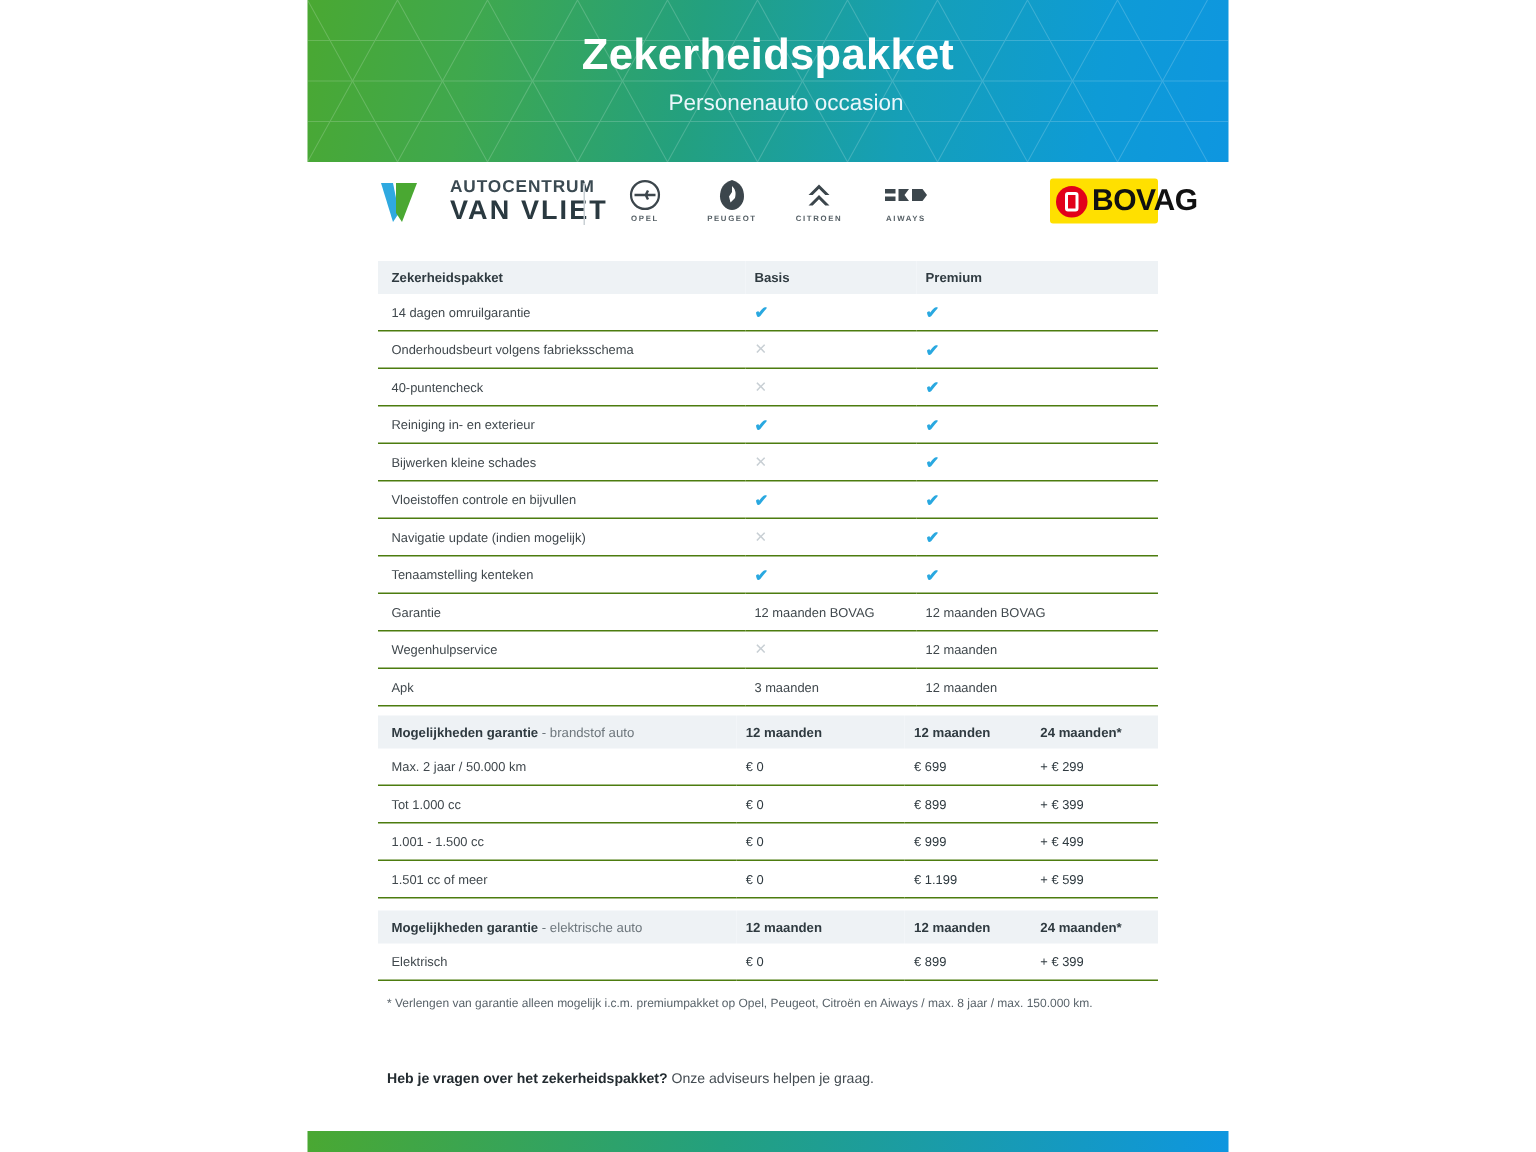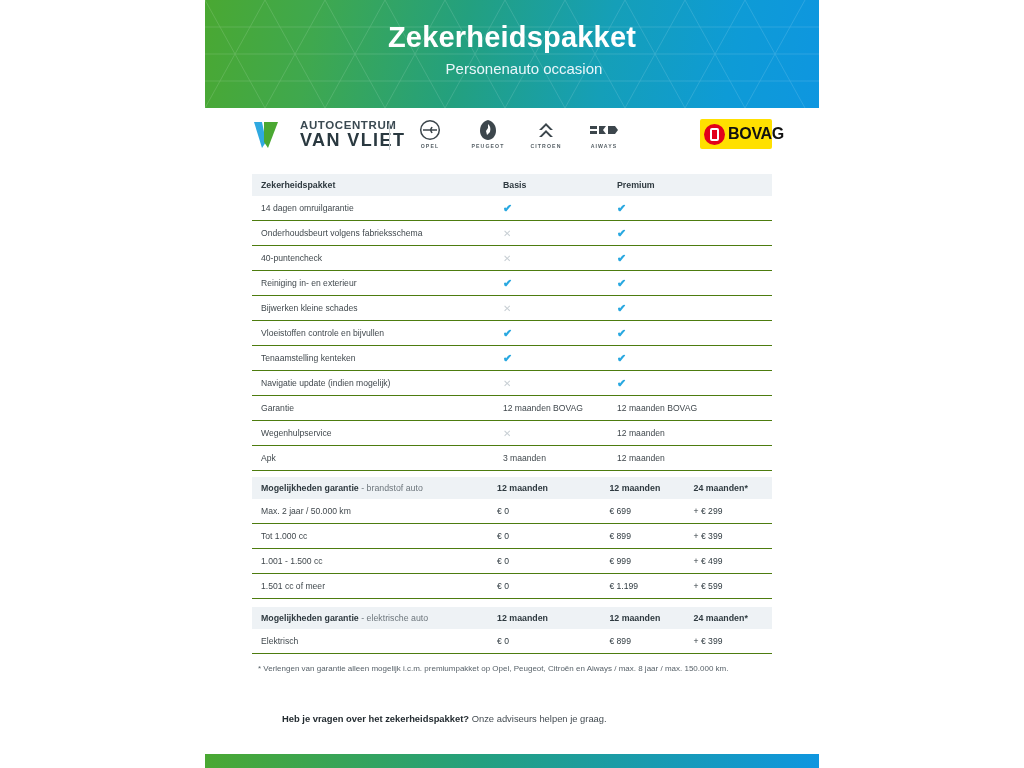--- a/index.html
+++ b/index.html
@@ -157,21 +157,21 @@
     position: absolute;
     left: 6px;
     top: 4px;
     width: 9px;
     height: 13px;
     border: 2px solid #ffffff;
     border-radius: 2px;
     box-sizing: border-box;
   }
   .bovag .txt {
-    font-size: 16px;
+    font-size: 20px;
     font-weight: bold;
     color: #111111;
     letter-spacing: -0.3px;
   }
   
   .table {
     position: absolute;
     left: 252px;
     width: 520px;
     border-collapse: collapse;
@@ -216,21 +216,21 @@
     line-height: 1.45;
     color: #59636a;
   }
   .question {
     position: absolute;
     left: 258px;
     top: 713px;
     font-size: 9.4px;
     color: #444c52;
   }
-  .question b { color: #242c31; margin-left: 24px; }
+  .question b { color: #242c31; }
 </style>
 </head>
 <body>
 
 <div class="page">
 
   <div class="banner">
     <svg class="mesh" width="614" height="108" viewBox="0 0 614 108">
       <g stroke="#ffffff" stroke-width="0.7" fill="none">
         <path d="M0 0 L60 108 L120 0 L180 108 L240 0 L300 108 L360 0 L420 108 L480 0 L540 108 L600 0"></path>
@@ -338,27 +338,27 @@
         <td class="c1">Bijwerken kleine schades</td>
         <td class="c2"><span class="cross">✕</span></td>
         <td class="c3"><span class="tick">✔</span></td>
       </tr>
       <tr class="row">
         <td class="c1">Vloeistoffen controle en bijvullen</td>
         <td class="c2"><span class="tick">✔</span></td>
         <td class="c3"><span class="tick">✔</span></td>
       </tr>
       <tr class="row">
+        <td class="c1">Navigatie update (indien mogelijk)</td>
+        <td class="c2"><span class="cross">✕</span></td>
+        <td class="c3"><span class="tick">✔</span></td>
+      </tr>
+      <tr class="row">
         <td class="c1">Tenaamstelling kenteken</td>
         <td class="c2"><span class="tick">✔</span></td>
-        <td class="c3"><span class="tick">✔</span></td>
-      </tr>
-      <tr class="row">
-        <td class="c1">Navigatie update (indien mogelijk)</td>
-        <td class="c2"><span class="cross">✕</span></td>
         <td class="c3"><span class="tick">✔</span></td>
       </tr>
       <tr class="row">
         <td class="c1">Garantie</td>
         <td class="c2">12 maanden BOVAG</td>
         <td class="c3">12 maanden BOVAG</td>
       </tr>
       <tr class="row">
         <td class="c1">Wegenhulpservice</td>
         <td class="c2"><span class="cross">✕</span></td>

